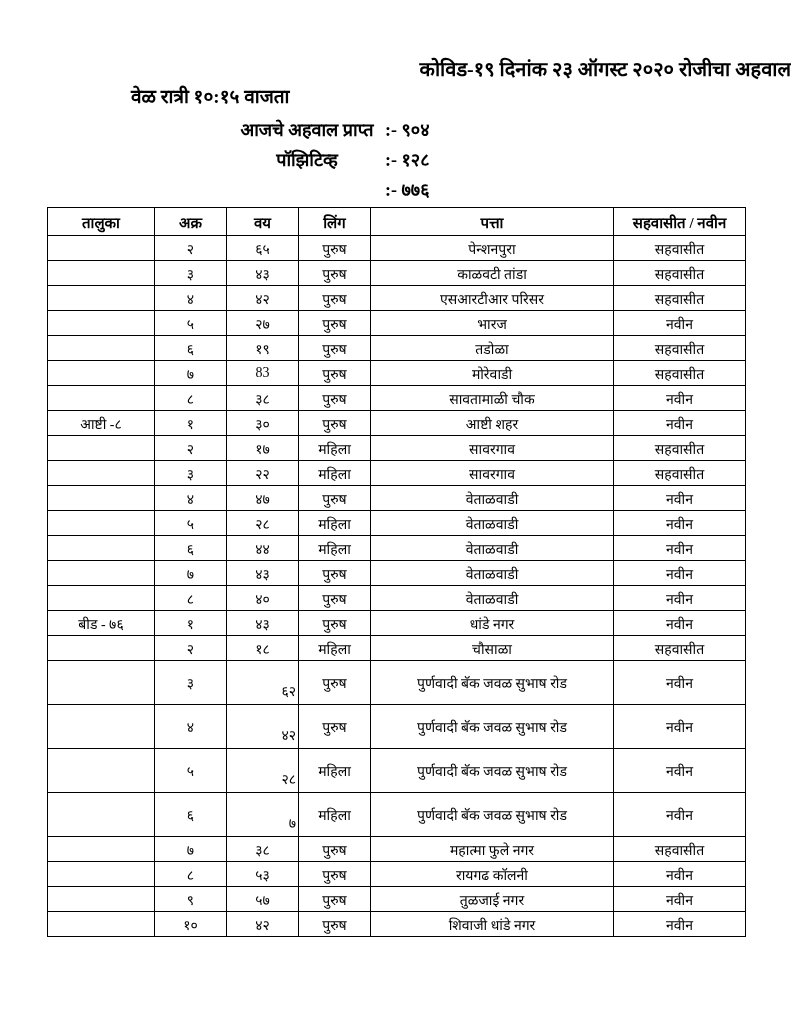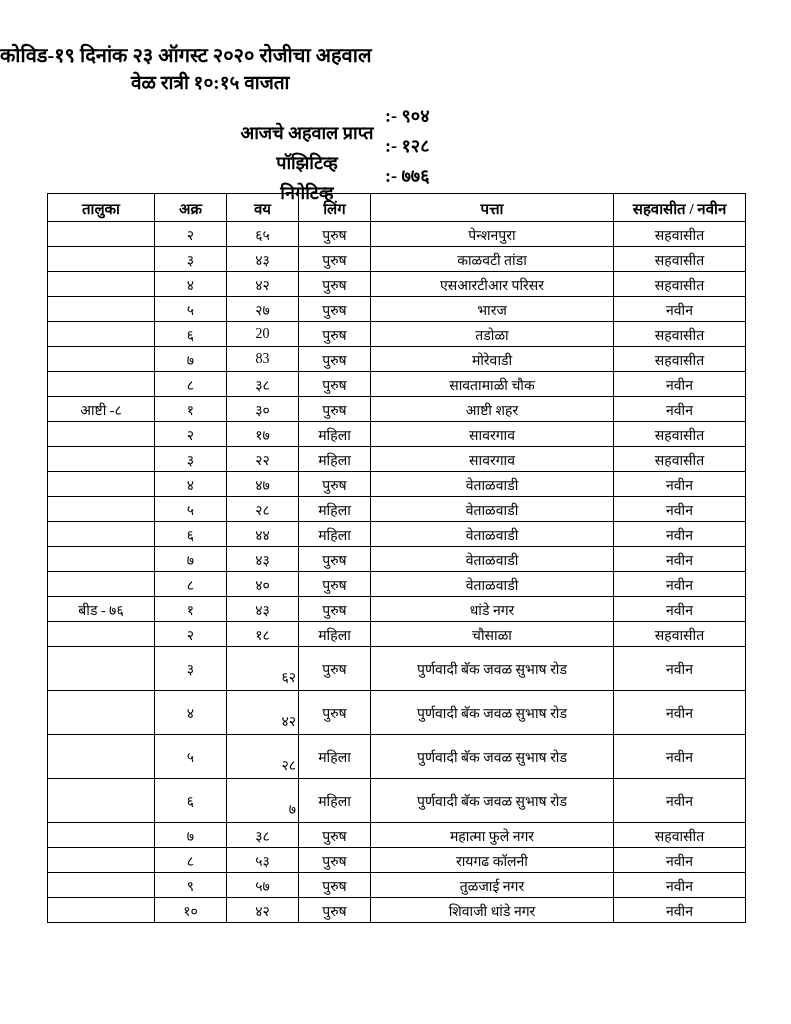--- a/index.html
+++ b/index.html
@@ -10,22 +10,22 @@
     font-family: "Liberation Serif", "DejaVu Serif", serif;
   }
   .page {
     position: relative;
     width: 791px;
     height: 1024px;
     background: #ffffff;
     overflow: hidden;
   }
   .doc-title {
-    margin-top: 42px;
-    text-align: left;
+    margin-top: 56px;
+    text-align: right;
     font-size: 20px;
     font-weight: bold;
     line-height: 26px;
   }
   .doc-subtitle {
     margin-left: 131px;
     width: 400px;
     font-size: 19px;
     font-weight: bold;
     line-height: 30px;
@@ -35,21 +35,21 @@
     position: relative;
     height: 30px;
     font-size: 18px;
     font-weight: bold;
   }
   .summary-label {
     position: absolute;
     left: 157px;
     width: 300px;
     text-align: center;
-    top: 20px;
+    top: 3px;
   }
   .summary-value {
     position: absolute;
     left: 385px;
     top: 3px;
     white-space: pre;
   }
   table.report {
     margin-left: 47px;
     margin-top: 3px;
@@ -98,21 +98,20 @@
   <div class="summary" id="summary">
       <div class="summary-row">
         <span class="summary-label">आजचे अहवाल प्राप्त</span>
         <span class="summary-value">:- ९०४</span>
       </div>
       <div class="summary-row">
         <span class="summary-label">पॉझिटिव्ह</span>
         <span class="summary-value">:- १२८</span>
       </div>
       <div class="summary-row">
-        <span class="summary-label">निगेटिव्ह</span>
         <span class="summary-value">:- ७७६</span>
       </div>
     </div>
 
   <table class="report">
     <colgroup>
       <col class="c-taluka">
         <col class="c-sr">
         <col class="c-age">
       <col class="c-gender">
@@ -158,21 +157,21 @@
           <td class="col-taluka"></td>
           <td class="col-sr">५</td>
           <td class="col-age">२७</td>
           <td class="col-gender">पुरुष</td>
           <td class="col-address">भारज</td>
           <td class="col-status">नवीन</td>
         </tr>
         <tr>
           <td class="col-taluka"></td>
           <td class="col-sr">६</td>
-          <td class="col-age">20</td>
+          <td class="col-age">१९</td>
           <td class="col-gender">पुरुष</td>
           <td class="col-address">तडोळा</td>
           <td class="col-status">सहवासीत</td>
         </tr>
         <tr>
           <td class="col-taluka"></td>
           <td class="col-sr">७</td>
           <td class="col-age">83</td>
           <td class="col-gender">पुरुष</td>
           <td class="col-address">मोरेवाडी</td>

